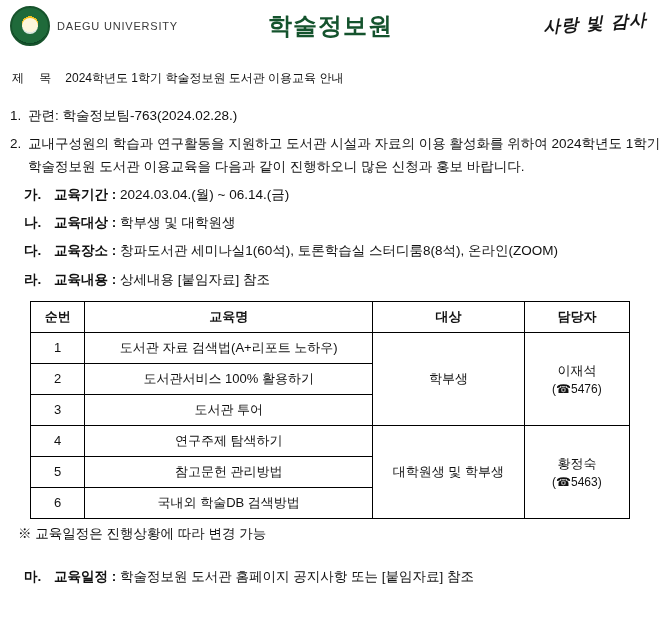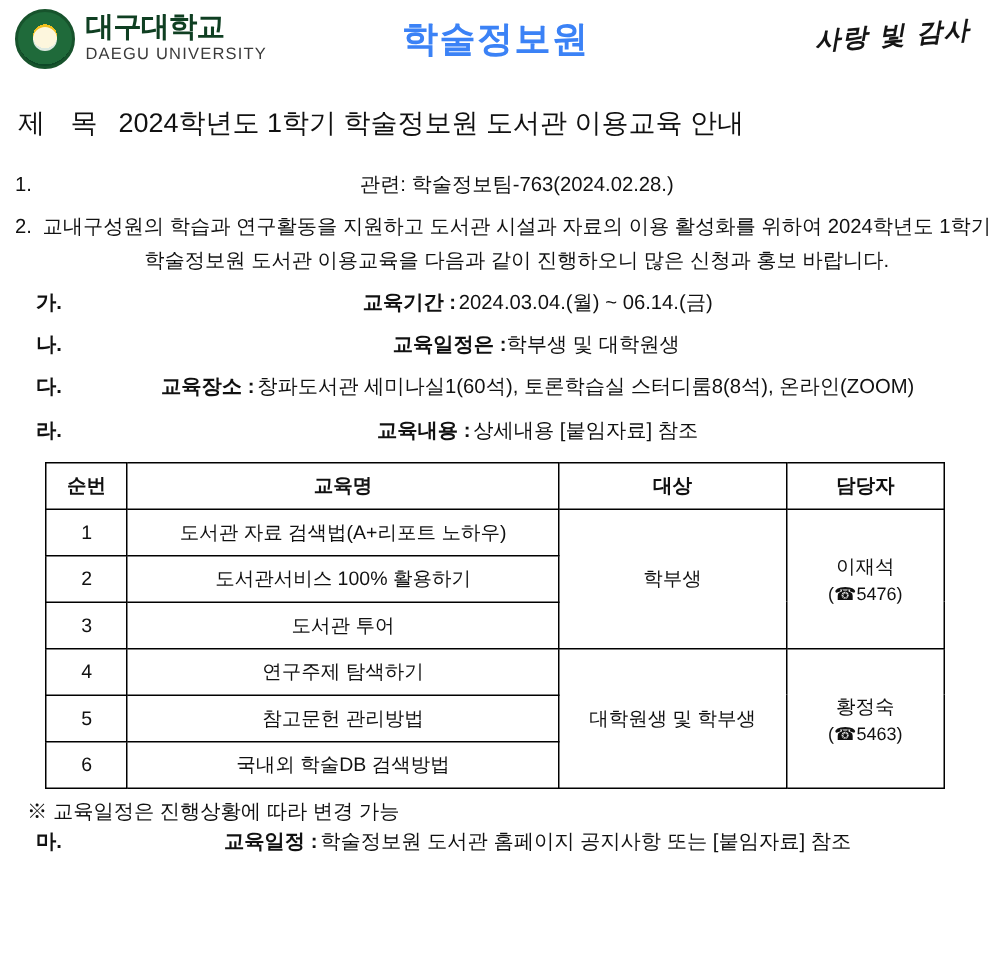--- a/index.html
+++ b/index.html
@@ -66,21 +66,21 @@
   }
   .doc-title {
     position: absolute;
     left: 0;
     right: 0;
     top: 10px;
     text-align: center;
     font-size: 24px;
     font-weight: bold;
     letter-spacing: 1px;
-    color: #3b82f6;
+    color: #14532d;
   }
   .brand-script {
     position: absolute;
     right: 14px;
     top: 12px;
     font-family: "DejaVu Serif", serif;
     font-size: 17px;
     font-weight: bold;
     color: #151515;
     transform: rotate(-4deg);
@@ -95,37 +95,37 @@
     font-size: 13.5px;
   }
   .meta-row {
     margin-bottom: 15px;
     white-space: nowrap;
   }
   .meta-row .lbl { margin-right: 14px; }
   .subject-row {
     margin-top: 4px;
     margin-bottom: 18px;
-    font-size: 18px;
+    font-size: 12px;
     white-space: nowrap;
   }
   .subject-row .sp { letter-spacing: 6px; margin-right: 8px; }
 
   
   .body-list { padding-left: 10px; font-size: 13.5px; }
   .item {
     display: flex;
     margin-bottom: 6px;
     line-height: 1.65;
   }
   .item .num {
     width: 18px;
     flex: none;
   }
-  .item .txt { flex: 1; text-align: center; }
+  .item .txt { flex: 1; }
   .item.indent { padding-left: 14px; }
   .item.indent .num {
     width: 30px;
     font-weight: bold;
   }
   .kv-label {
     font-weight: bold;
     display: inline-block;
     min-width: 66px;
   }
@@ -155,31 +155,30 @@
   .col-target { width: 150px; margin-top: 28px; }
   .col-charge { width: 96px; }
   .charge-name { display: block; }
   .charge-phone { display: block; font-size: 12px; margin-top: 2px; }
 
   
   .note-row {
     padding-left: 18px;
     font-size: 13.5px;
     margin-top: 4px;
-    margin-bottom: 0;
+    margin-bottom: 23px;
   }
 </style>
 </head>
 <body>
 
 <div class="doc-header">
   <div class="logo-block">
     <div class="logo-emblem"></div>
     <div>
-      <div class="logo-text-ko">대구대학교</div>
       <div class="logo-text-en">DAEGU UNIVERSITY</div>
     </div>
   </div>
   <div class="doc-title">학술정보원</div>
   <div class="brand-script">사랑 빛 감사</div>
 </div>
 
 <div class="meta">
   <div class="subject-row">
     <span class="sp">제  목</span><span>2024학년도 1학기 학술정보원 도서관 이용교육 안내</span>
@@ -198,21 +197,21 @@
     <span class="txt">교내구성원의 학습과 연구활동을 지원하고 도서관 시설과 자료의 이용 활성화를 위하여 2024학년도 1학기 학술정보원 도서관 이용교육을 다음과 같이 진행하오니 많은 신청과 홍보 바랍니다.</span>
   </div>
 
   <div class="item indent">
     <span class="num">가.</span>
     <span class="txt"><span class="kv-label">교육기간 :</span><span>2024.03.04.(월) ~ 06.14.(금)</span></span>
   </div>
 
   <div class="item indent">
     <span class="num">나.</span>
-    <span class="txt"><span class="kv-label">교육일정은 :</span><span>학부생 및 대학원생</span></span>
+    <span class="txt"><span class="kv-label">교육대상 :</span><span>학부생 및 대학원생</span></span>
   </div>
 
   <div class="item indent">
     <span class="num">다.</span>
     <span class="txt"><span class="kv-label">교육장소 :</span><span>창파도서관 세미나실1(60석), 토론학습실 스터디룸8(8석), 온라인(ZOOM)</span></span>
   </div>
 
   <div class="item indent">
     <span class="num">라.</span>
     <span class="txt"><span class="kv-label">교육내용 :</span><span>상세내용 [붙임자료] 참조</span></span>

